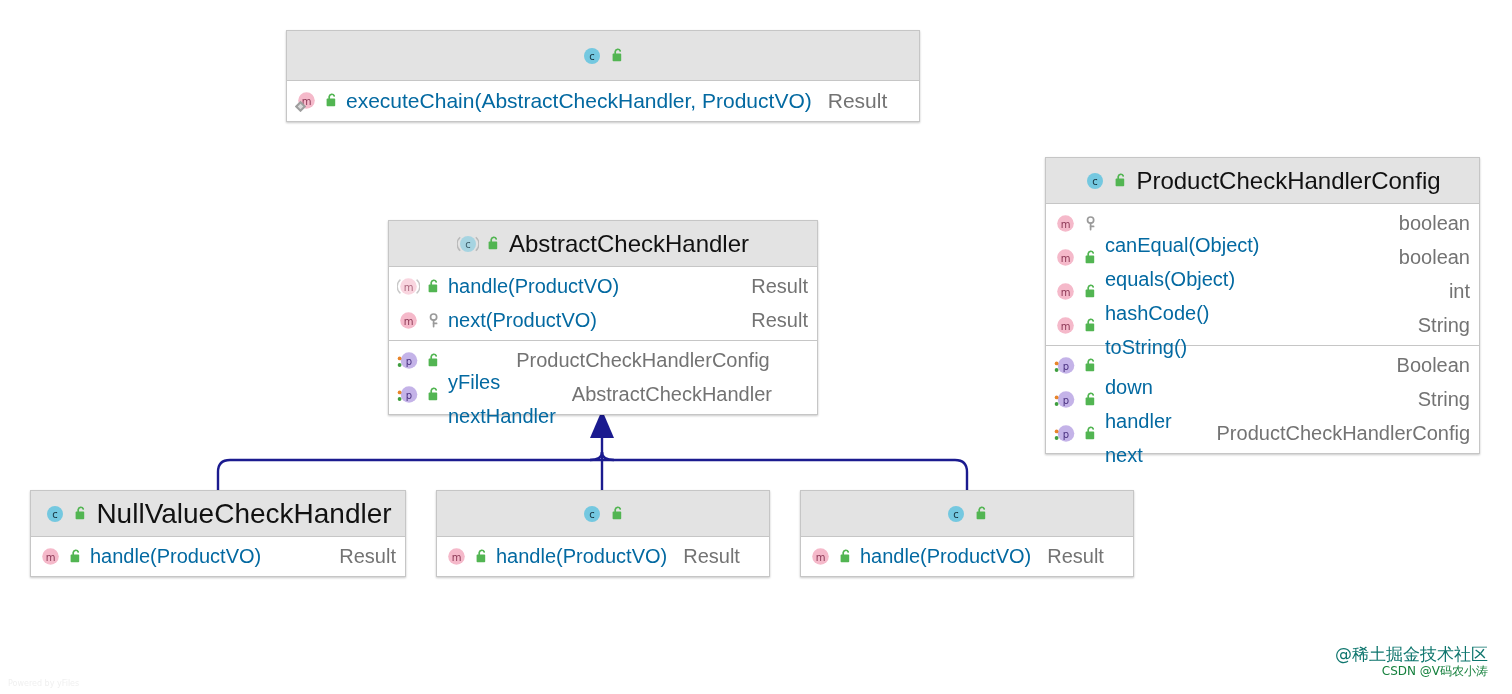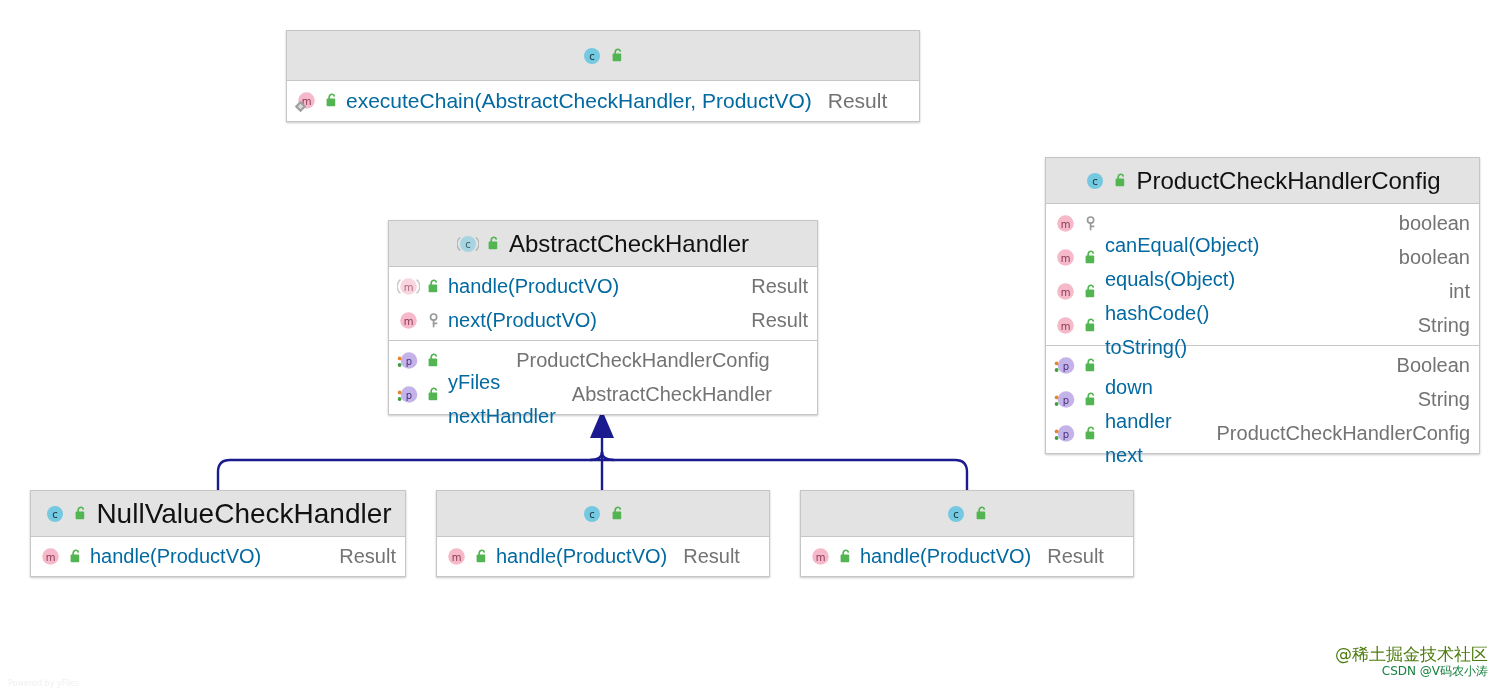--- a/index.html
+++ b/index.html
@@ -55,21 +55,21 @@
   .ic{display:inline-block;flex:0 0 auto;position:relative;}
   .ic svg{display:block;}
 
   
   .wm{
     position:absolute;
     color:#d8d8d8;
     white-space:nowrap;
     font-family:"DejaVu Sans",sans-serif;
   }
-  .wm-a{right:24px;bottom:28px;font-size:17px;color:#4d7c0f;}
+  .wm-a{right:24px;bottom:28px;font-size:17px;color:#0f766e;}
   .wm-b{right:24px;bottom:14px;font-size:12px;color:#15803d;margin-top:40px;}
   .wm-c{left:8px;bottom:6px;font-size:8px;color:#f0f0f0;}
 </style>
 </head>
 <body>
 
 <div id="canvas">
 
   <svg id="connectors" viewBox="0 0 1512 694" width="1512" height="694">
     <g fill="none" stroke="#1b1b8f" stroke-width="2.4" stroke-linecap="butt">

